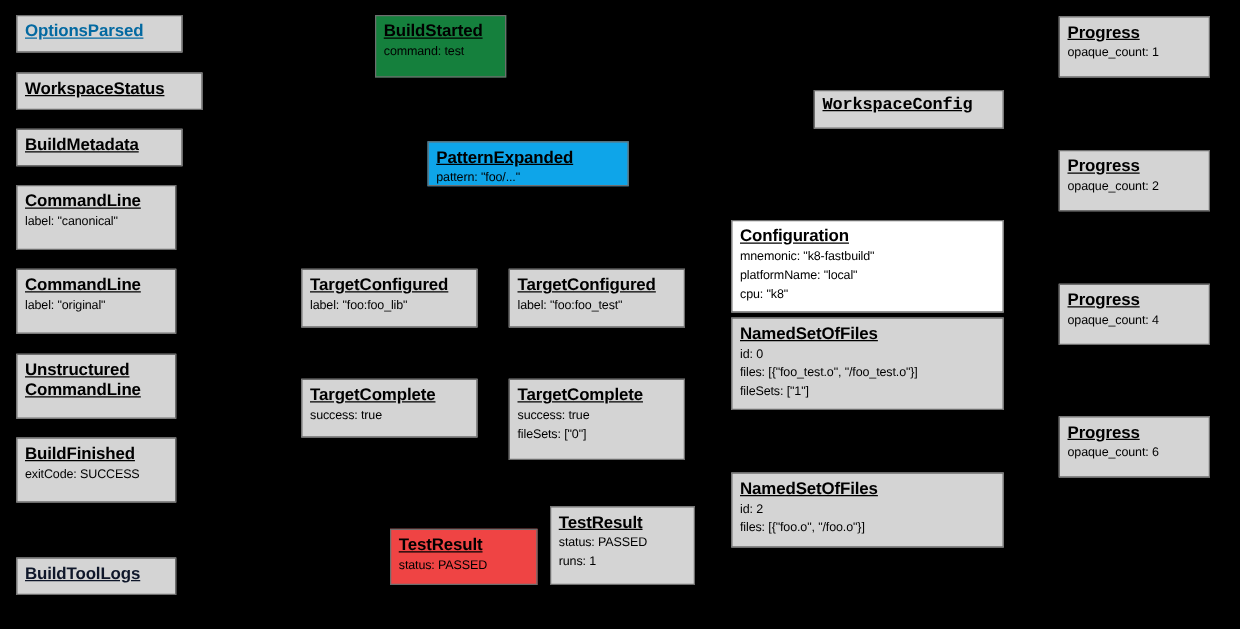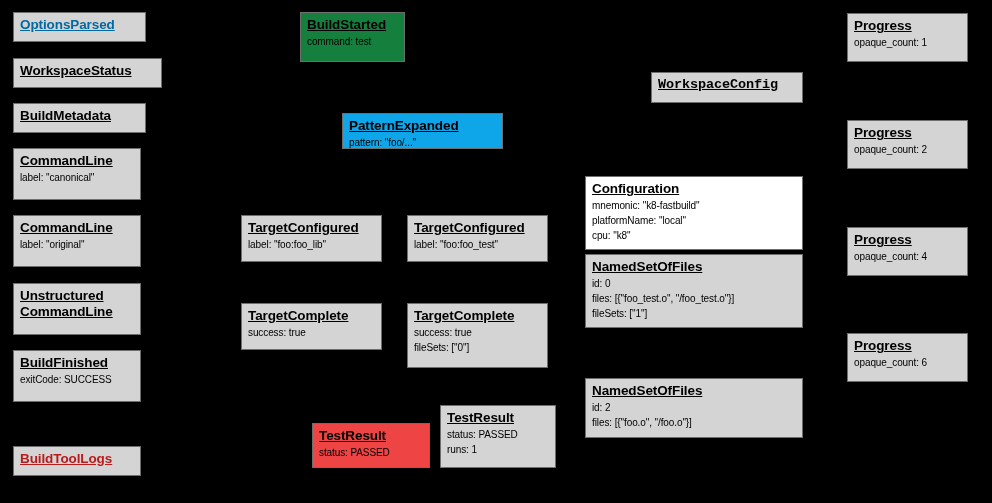--- a/index.html
+++ b/index.html
@@ -81,21 +81,21 @@
     </div>
     <div class="node" style="left: 13px; top: 350px; width: 128px; height: 52px; background: rgb(212, 212, 212); border-color: rgb(110, 110, 110); color: rgb(0, 0, 0);">
       <div class="node-title">BuildFinished</div>
       <div class="node-fields">
         <div class="node-field">exitCode: SUCCESS</div>
       </div>
     </div>
     <div class="node" style="left: 13px; top: 283px; width: 128px; height: 52px; background: rgb(212, 212, 212); border-color: rgb(110, 110, 110); color: rgb(0, 0, 0);">
       <div class="node-title two-line">Unstructured CommandLine</div>
     </div>
-    <div class="node" style="left: 13px; top: 446px; width: 128px; height: 30px; background: rgb(212, 212, 212); border-color: rgb(110, 110, 110); color: #b91c1c;">
+    <div class="node" style="left: 13px; top: 446px; width: 128px; height: 30px; background: rgb(212, 212, 212); border-color: rgb(110, 110, 110); color: #0f172a;">
       <div class="node-title">BuildToolLogs</div>
     </div>
     <div class="node" style="left: 300px; top: 12px; width: 105px; height: 50px; background: #15803d; border-color: rgb(110, 110, 110); color: rgb(0, 0, 0);">
       <div class="node-title">BuildStarted</div>
       <div class="node-fields">
         <div class="node-field">command: test</div>
       </div>
     </div>
     <div class="node" style="left: 297px; top: 113px; width: 161px; height: 36px; background: #0ea5e9; border-color: rgb(110, 110, 110); color: rgb(0, 0, 0); margin-left: 45px;">
       <div class="node-title">PatternExpanded</div>

